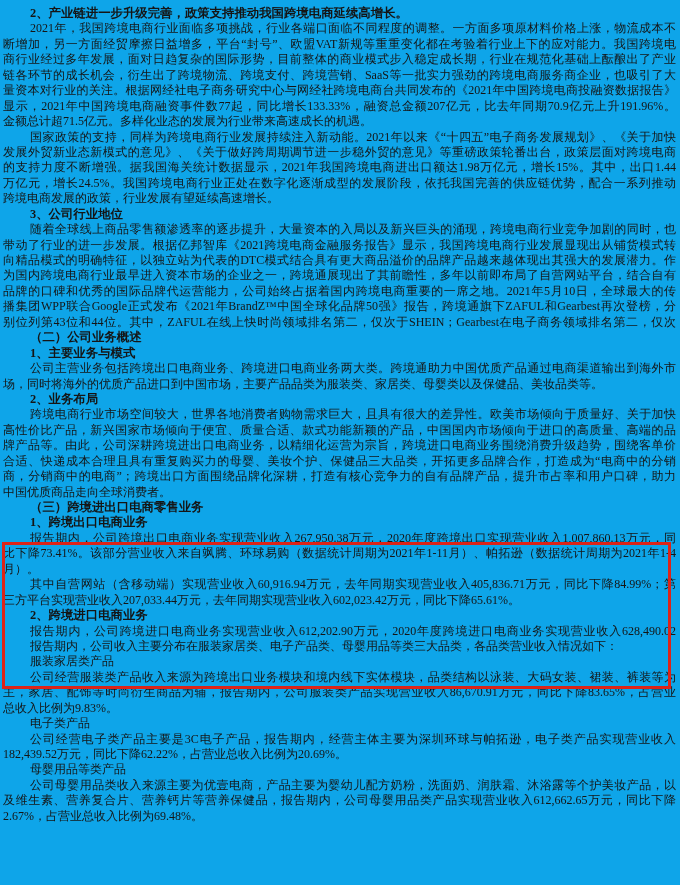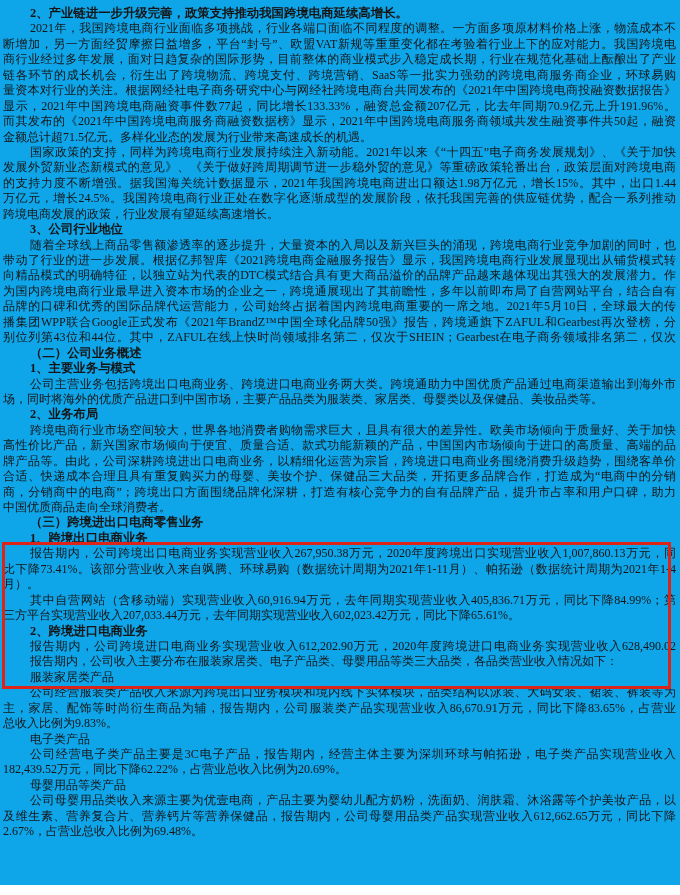--- a/index.html
+++ b/index.html
@@ -55,24 +55,23 @@
 </style>
 </head>
 <body>
 
 <div class="page">
   <div id="doc">
       <div class="line bold indent">2、产业链进一步升级完善，政策支持推动我国跨境电商延续高增长。</div>
       <div class="line indent fill">2021年，我国跨境电商行业面临多项挑战，行业各端口面临不同程度的调整。一方面多项原材料价格上涨，物流成本不</div>
       <div class="line fill">断增加，另一方面经贸摩擦日益增多，平台“封号”、欧盟VAT新规等重重变化都在考验着行业上下的应对能力。我国跨境电</div>
       <div class="line fill">商行业经过多年发展，面对日趋复杂的国际形势，目前整体的商业模式步入稳定成长期，行业在规范化基础上酝酿出了产业</div>
-      <div class="line fill">链各环节的成长机会，衍生出了跨境物流、跨境支付、跨境营销、SaaS等一批实力强劲的跨境电商服务商企业，环球易购</div>
+      <div class="line fill">链各环节的成长机会，衍生出了跨境物流、跨境支付、跨境营销、SaaS等一批实力强劲的跨境电商服务商企业，也吸引了大</div>
       <div class="line fill">量资本对行业的关注。根据网经社电子商务研究中心与网经社跨境电商台共同发布的《2021年中国跨境电商投融资数据报告》</div>
       <div class="line fill">显示，2021年中国跨境电商融资事件数77起，同比增长133.33%，融资总金额207亿元，比去年同期70.9亿元上升191.96%。</div>
-      <div class="line fill">而其发布的《2021年中国跨境电商服务商融资数据榜》显示，2021年中国跨境电商服务商领域共发生融资事件共50起，融资</div>
       <div class="line">金额总计超71.5亿元。多样化业态的发展为行业带来高速成长的机遇。</div>
       <div class="line indent fill">国家政策的支持，同样为跨境电商行业发展持续注入新动能。2021年以来《“十四五”电子商务发展规划》、《关于加快</div>
       <div class="line fill">发展外贸新业态新模式的意见》、《关于做好跨周期调节进一步稳外贸的意见》等重磅政策轮番出台，政策层面对跨境电商</div>
       <div class="line fill">的支持力度不断增强。据我国海关统计数据显示，2021年我国跨境电商进出口额达1.98万亿元，增长15%。其中，出口1.44</div>
       <div class="line fill">万亿元，增长24.5%。我国跨境电商行业正处在数字化逐渐成型的发展阶段，依托我国完善的供应链优势，配合一系列推动</div>
       <div class="line">跨境电商发展的政策，行业发展有望延续高速增长。</div>
       <div class="line bold indent">3、公司行业地位</div>
       <div class="line indent fill">随着全球线上商品零售额渗透率的逐步提升，大量资本的入局以及新兴巨头的涌现，跨境电商行业竞争加剧的同时，也</div>
       <div class="line fill">带动了行业的进一步发展。根据亿邦智库《2021跨境电商金融服务报告》显示，我国跨境电商行业发展显现出从铺货模式转</div>
       <div class="line fill">向精品模式的明确特征，以独立站为代表的DTC模式结合具有更大商品溢价的品牌产品越来越体现出其强大的发展潜力。作</div>

